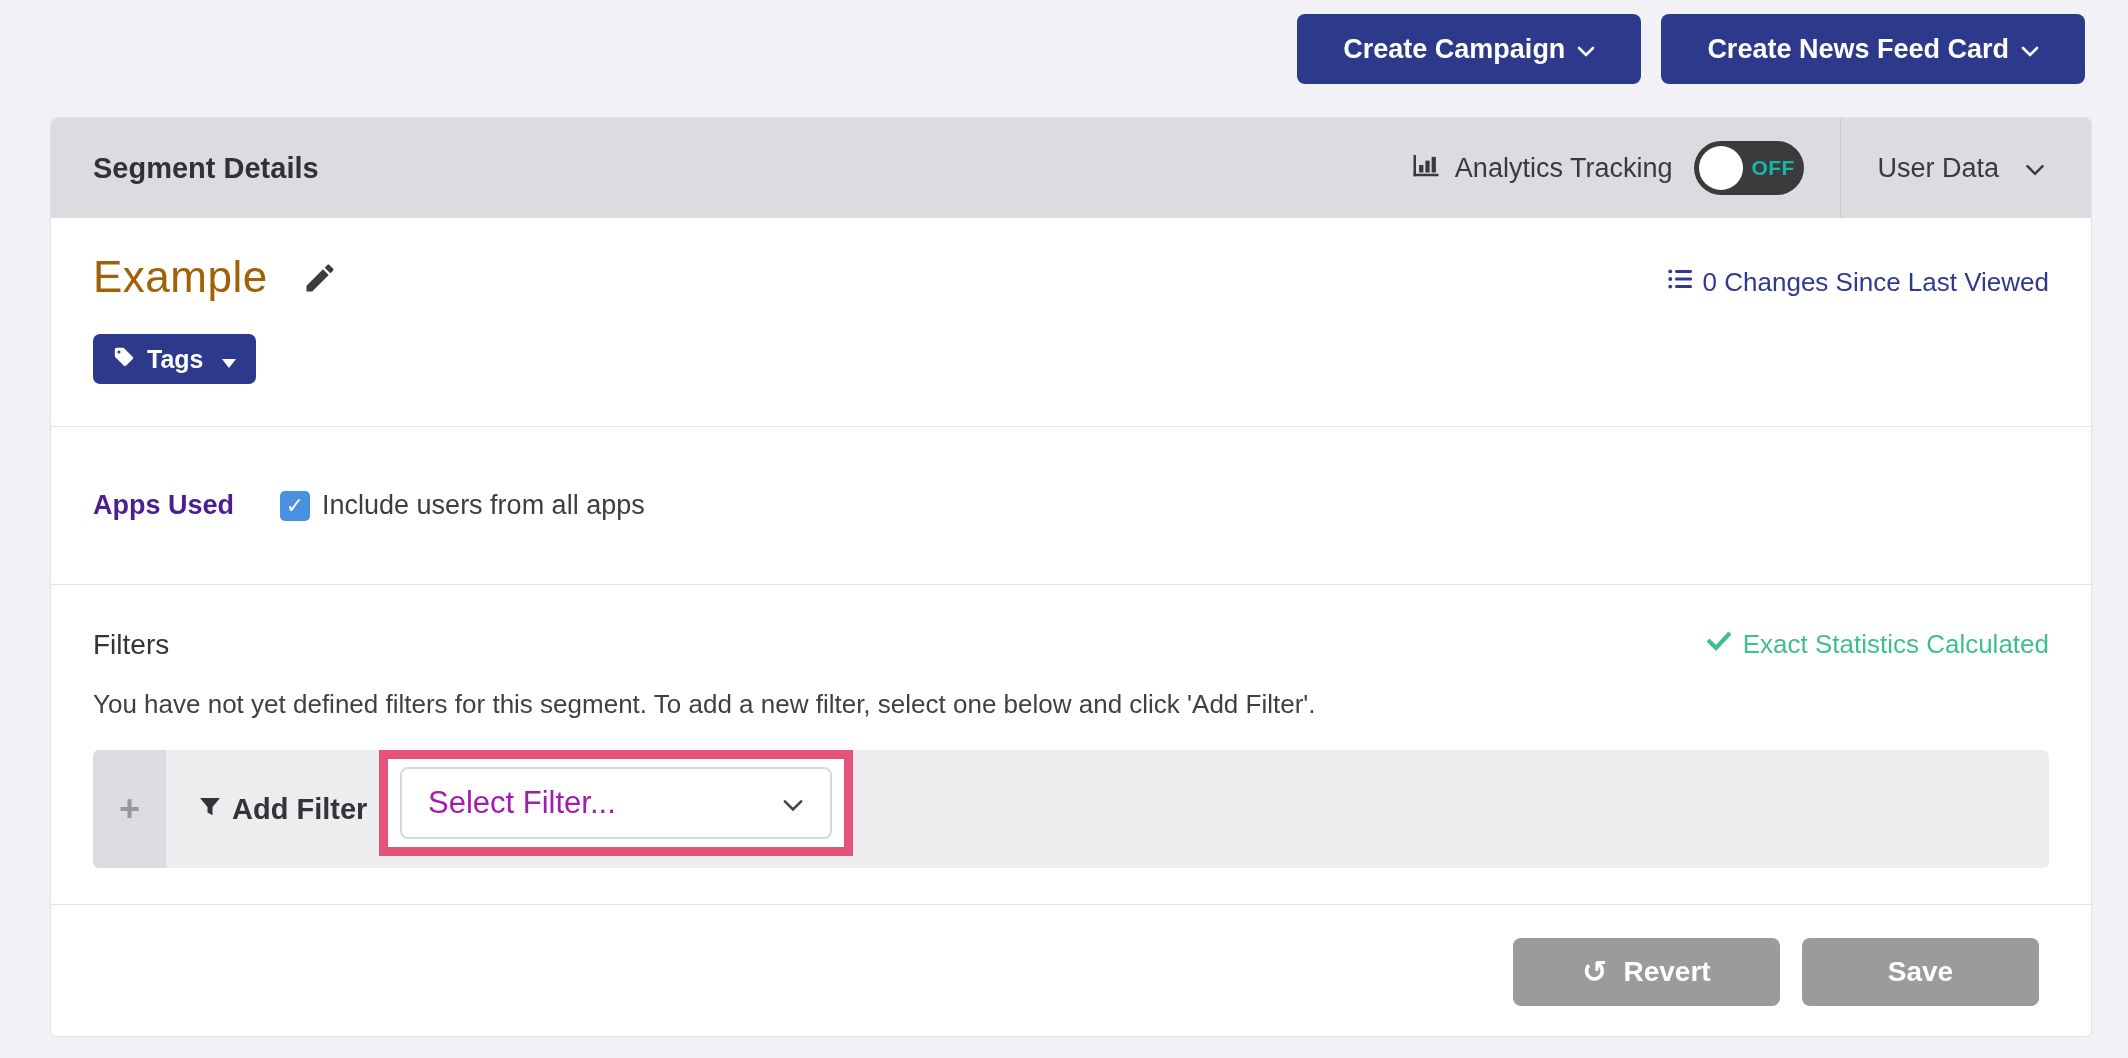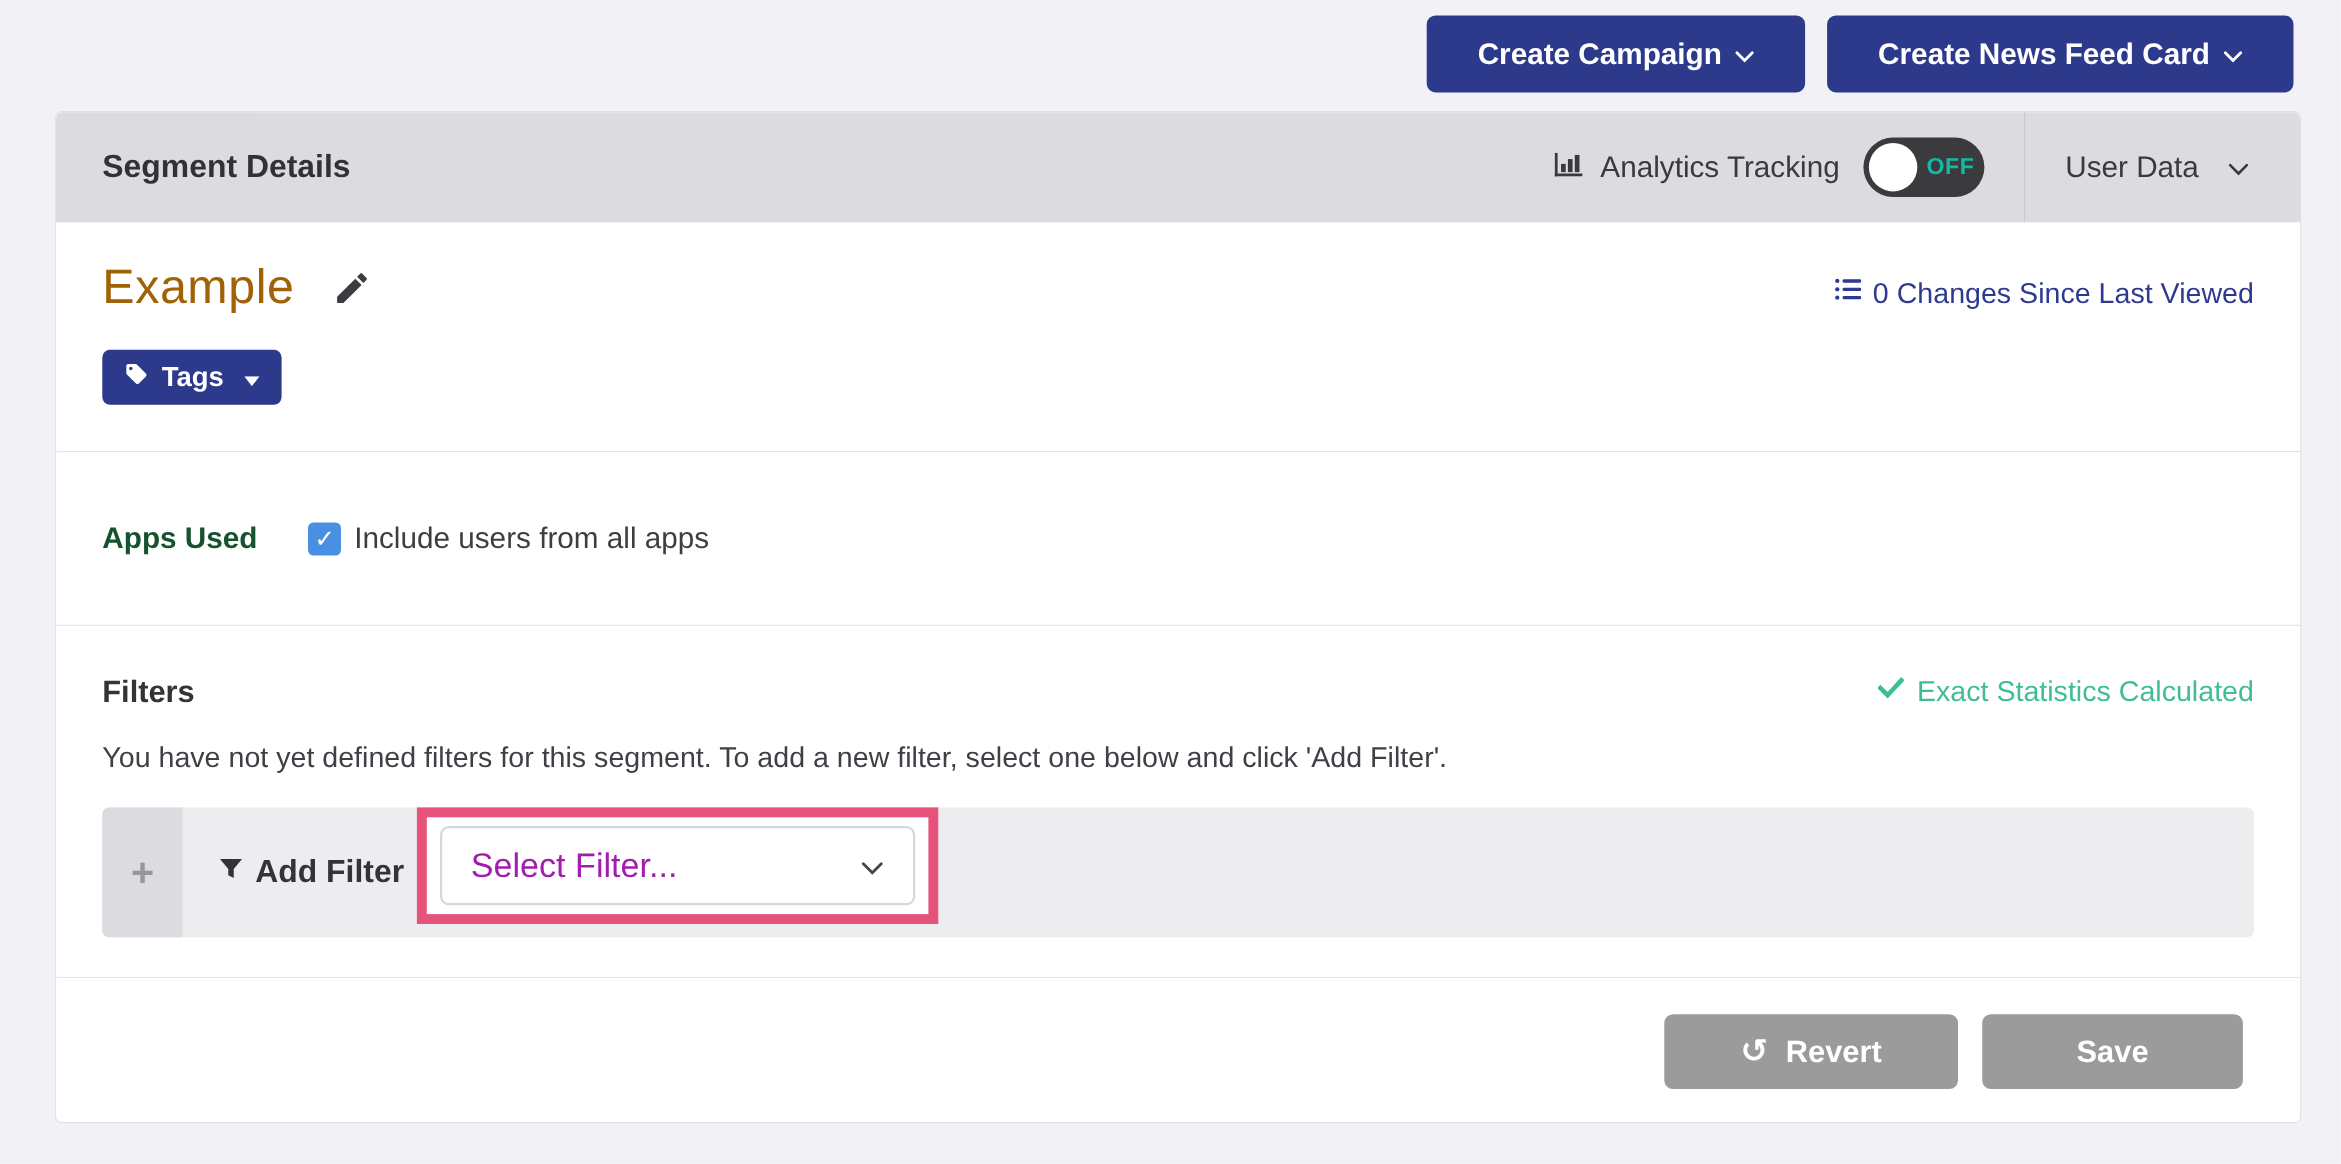--- a/index.html
+++ b/index.html
@@ -22,21 +22,21 @@
     height: 70px; padding: 0 46px;
     background: var(--primary-blue, #2d3a8c);
     color: #fff; border: none; border-radius: 8px;
     font-family: inherit; font-size: 27px; font-weight: bold;
     cursor: pointer;
   }
   .chev { display: inline-block; }
 
   
   .card {
-    position: absolute; left: 50px; top: 101px;
+    position: absolute; left: 50px; top: 117px;
     width: 2042px; height: 920px;
     background: #fff;
     border: 1px solid #e0e0e5;
     border-radius: 6px;
   }
   .card-header {
     height: 100px;
     background: var(--header-gray, #dcdce0);
     border-radius: 6px 6px 0 0;
     display: flex; align-items: center;
@@ -79,33 +79,33 @@
     font-size: 26px; font-weight: 500;
     text-decoration: none; cursor: pointer;
   }
 
   
   .section-apps {
     height: 158px; border-top: 1px solid #e3e3e7;
     display: flex; align-items: center;
     padding: 0 42px; font-size: 27px;
   }
-  .apps-label { font-weight: bold; color: #14532d; margin-right: 46px; }
+  .apps-label { font-weight: bold; color: #4c1d95; margin-right: 46px; }
   .checkbox-row { display: flex; align-items: center; gap: 12px; color: #3d3d42; cursor: pointer; }
   .checkbox {
     width: 30px; height: 30px; border-radius: 5px;
     background: var(--checkbox-blue, #4a90e2);
     color: #fff; font-size: 22px; font-weight: bold;
     display: flex; align-items: center; justify-content: center;
   }
 
   
   .section-filters { height: 320px; border-top: 1px solid #e3e3e7; padding: 44px 42px 0 42px; }
   .filters-head { display: flex; align-items: flex-start; justify-content: space-between; }
-  .filters-title { font-size: 28px; font-weight: 700; color: #333338; }
+  .filters-title { font-size: 28px; font-weight: 400; color: #333338; }
   .stats-status { display: flex; align-items: center; gap: 12px; font-size: 26px; color: var(--success-green, #3ebf8f); }
   .filters-desc { margin-top: 28px; font-size: 26px; color: #3f3f45; }
   .filter-row {
     position: relative; margin-top: 30px;
     height: 118px; width: 1956px;
     background: #ededef; border-radius: 6px;
     display: flex; align-items: center;
   }
   .plus-cell {
     width: 73px; height: 100%;

